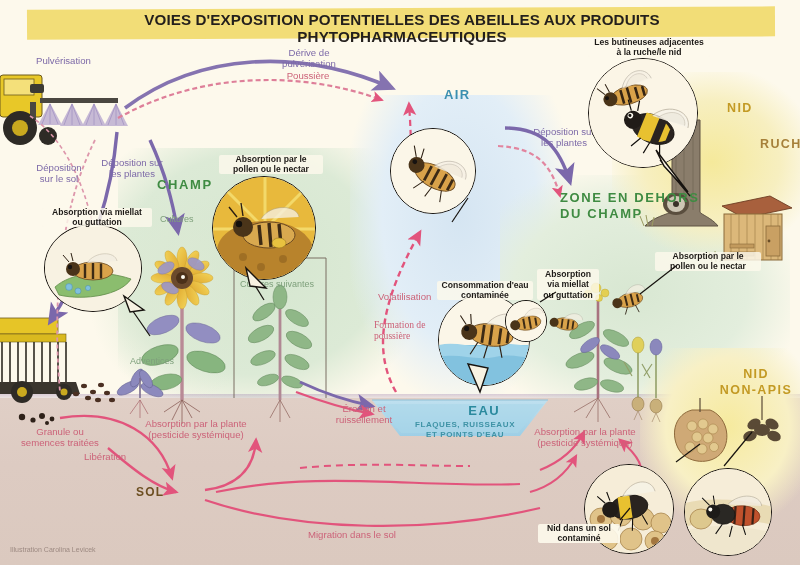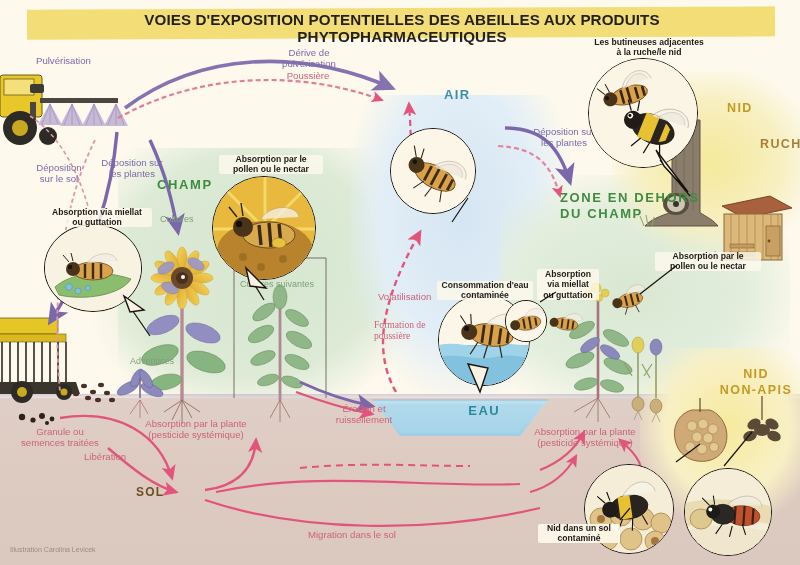--- a/index.html
+++ b/index.html
@@ -465,20 +465,22 @@
   <div class="lbl lbl-green-sub" style="left:240px; top:279px;">Cultures suivantes</div>
 
   <div class="lbl lbl-green-head" style="left:157px; top:178px;">CHAMP</div>
 
   <div class="lbl lbl-blue-head" style="left:444px; top:88px; color:#3b8fb0;">AIR</div>
 
   <div class="lbl lbl-green-head" style="left:560px; top:190px; width:170px; text-align:left; line-height:1.2;">ZONE EN DEHORS
 DU CHAMP</div>
 
   <div class="lbl lbl-blue-head" style="left:430px; top:404px; width:70px; text-align:right;">EAU</div>
+  <div class="lbl lbl-blue-sub" style="left:405px; top:420px; width:120px; text-align:center; line-height:1.25;">FLAQUES, RUISSEAUX
+ET POINTS D'EAU</div>
 
   <div class="lbl lbl-brown-head" style="left:136px; top:486px;">SOL</div>
 
   <div class="lbl lbl-gold-head" style="left:727px; top:101px;">NID</div>
   <div class="lbl lbl-gold-head" style="left:760px; top:137px; color:#a6803a;">RUCHE</div>
 
   <div class="lbl lbl-gold-head" style="left:718px; top:367px; width:76px; text-align:center; line-height:1.25;">NID
 NON-APIS</div>
 
   <div class="bubble" style="left:44px; top:224px; width:98px; height:88px;">

